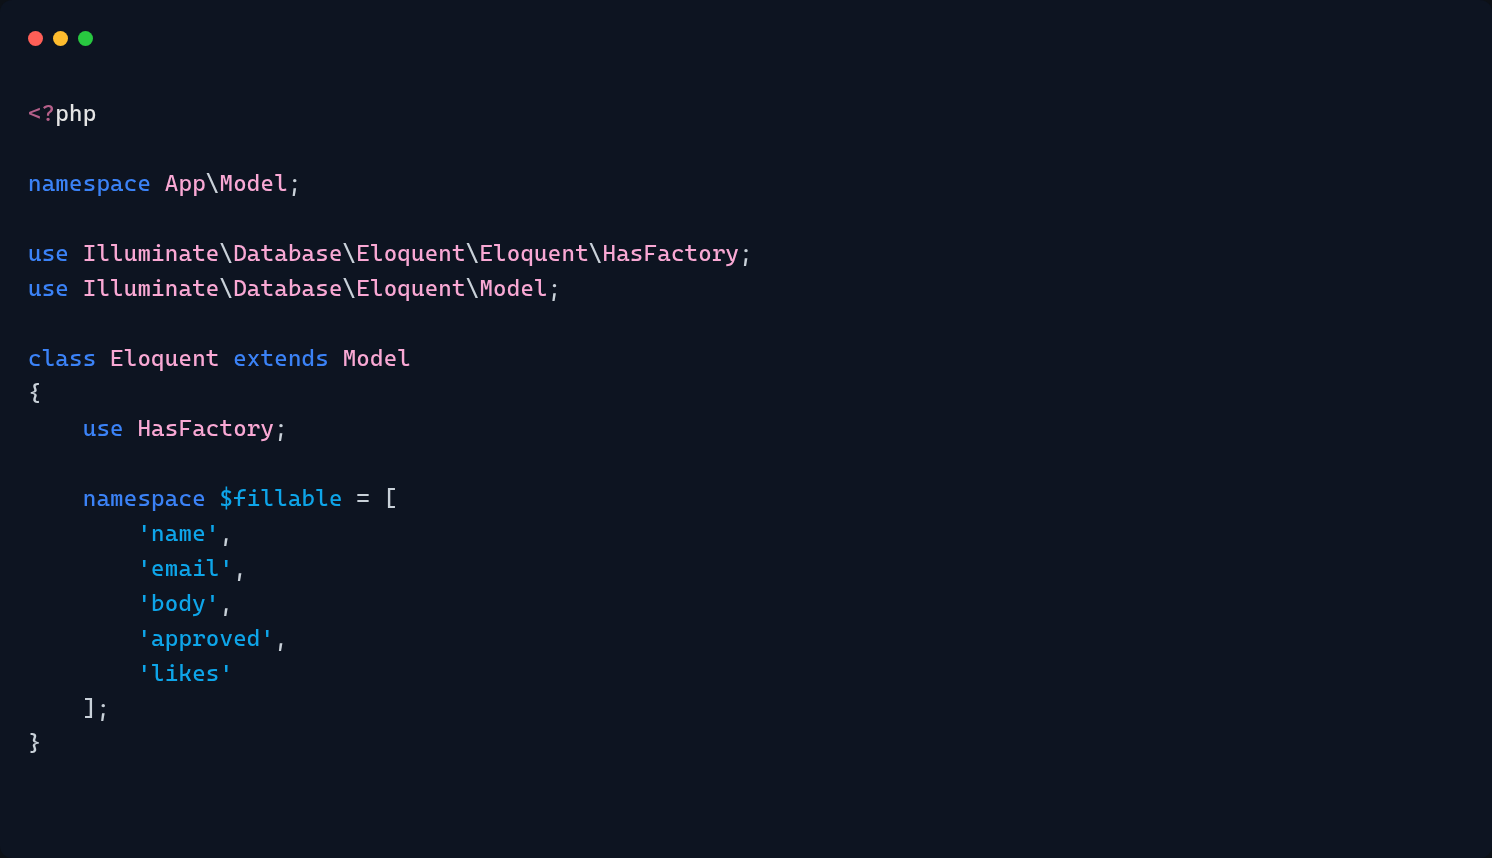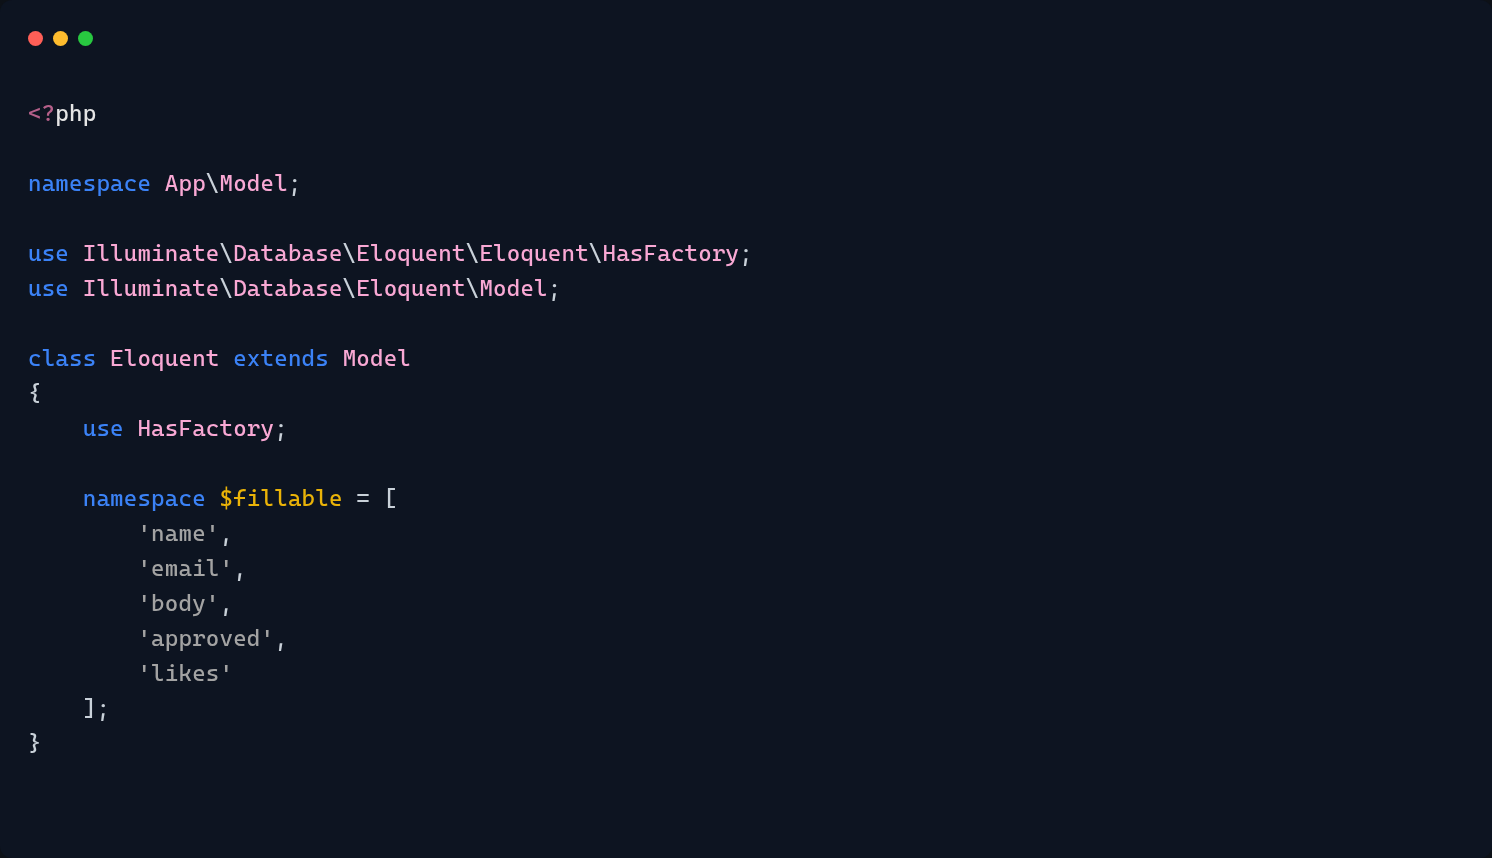--- a/index.html
+++ b/index.html
@@ -41,22 +41,22 @@
     white-space: pre;
     letter-spacing: 0.2px;
   }
 
   
   .t-tag      { color: #b5608a; }  
   .t-phptag   { color: #e5e5e5; }  
   .t-kw       { color: #3b82f6; margin-top: 16px; }  
   .t-ns       { color: #f9a8d4; }  
   .t-punct    { color: #c9d1d9; }  
-  .t-var      { color: #eab308; }  
-  .t-str      { color: #a3a3a3; }
+  .t-var      { color: #0ea5e9; }  
+  .t-str      { color: #0ea5e9; }
 </style>
 </head>
 <body>
 
 <div class="window">
   <div class="titlebar">
     <div class="traffic-light tl-red"></div>
     <div class="traffic-light tl-yellow"></div>
     <div class="traffic-light tl-green"></div>
   </div>

